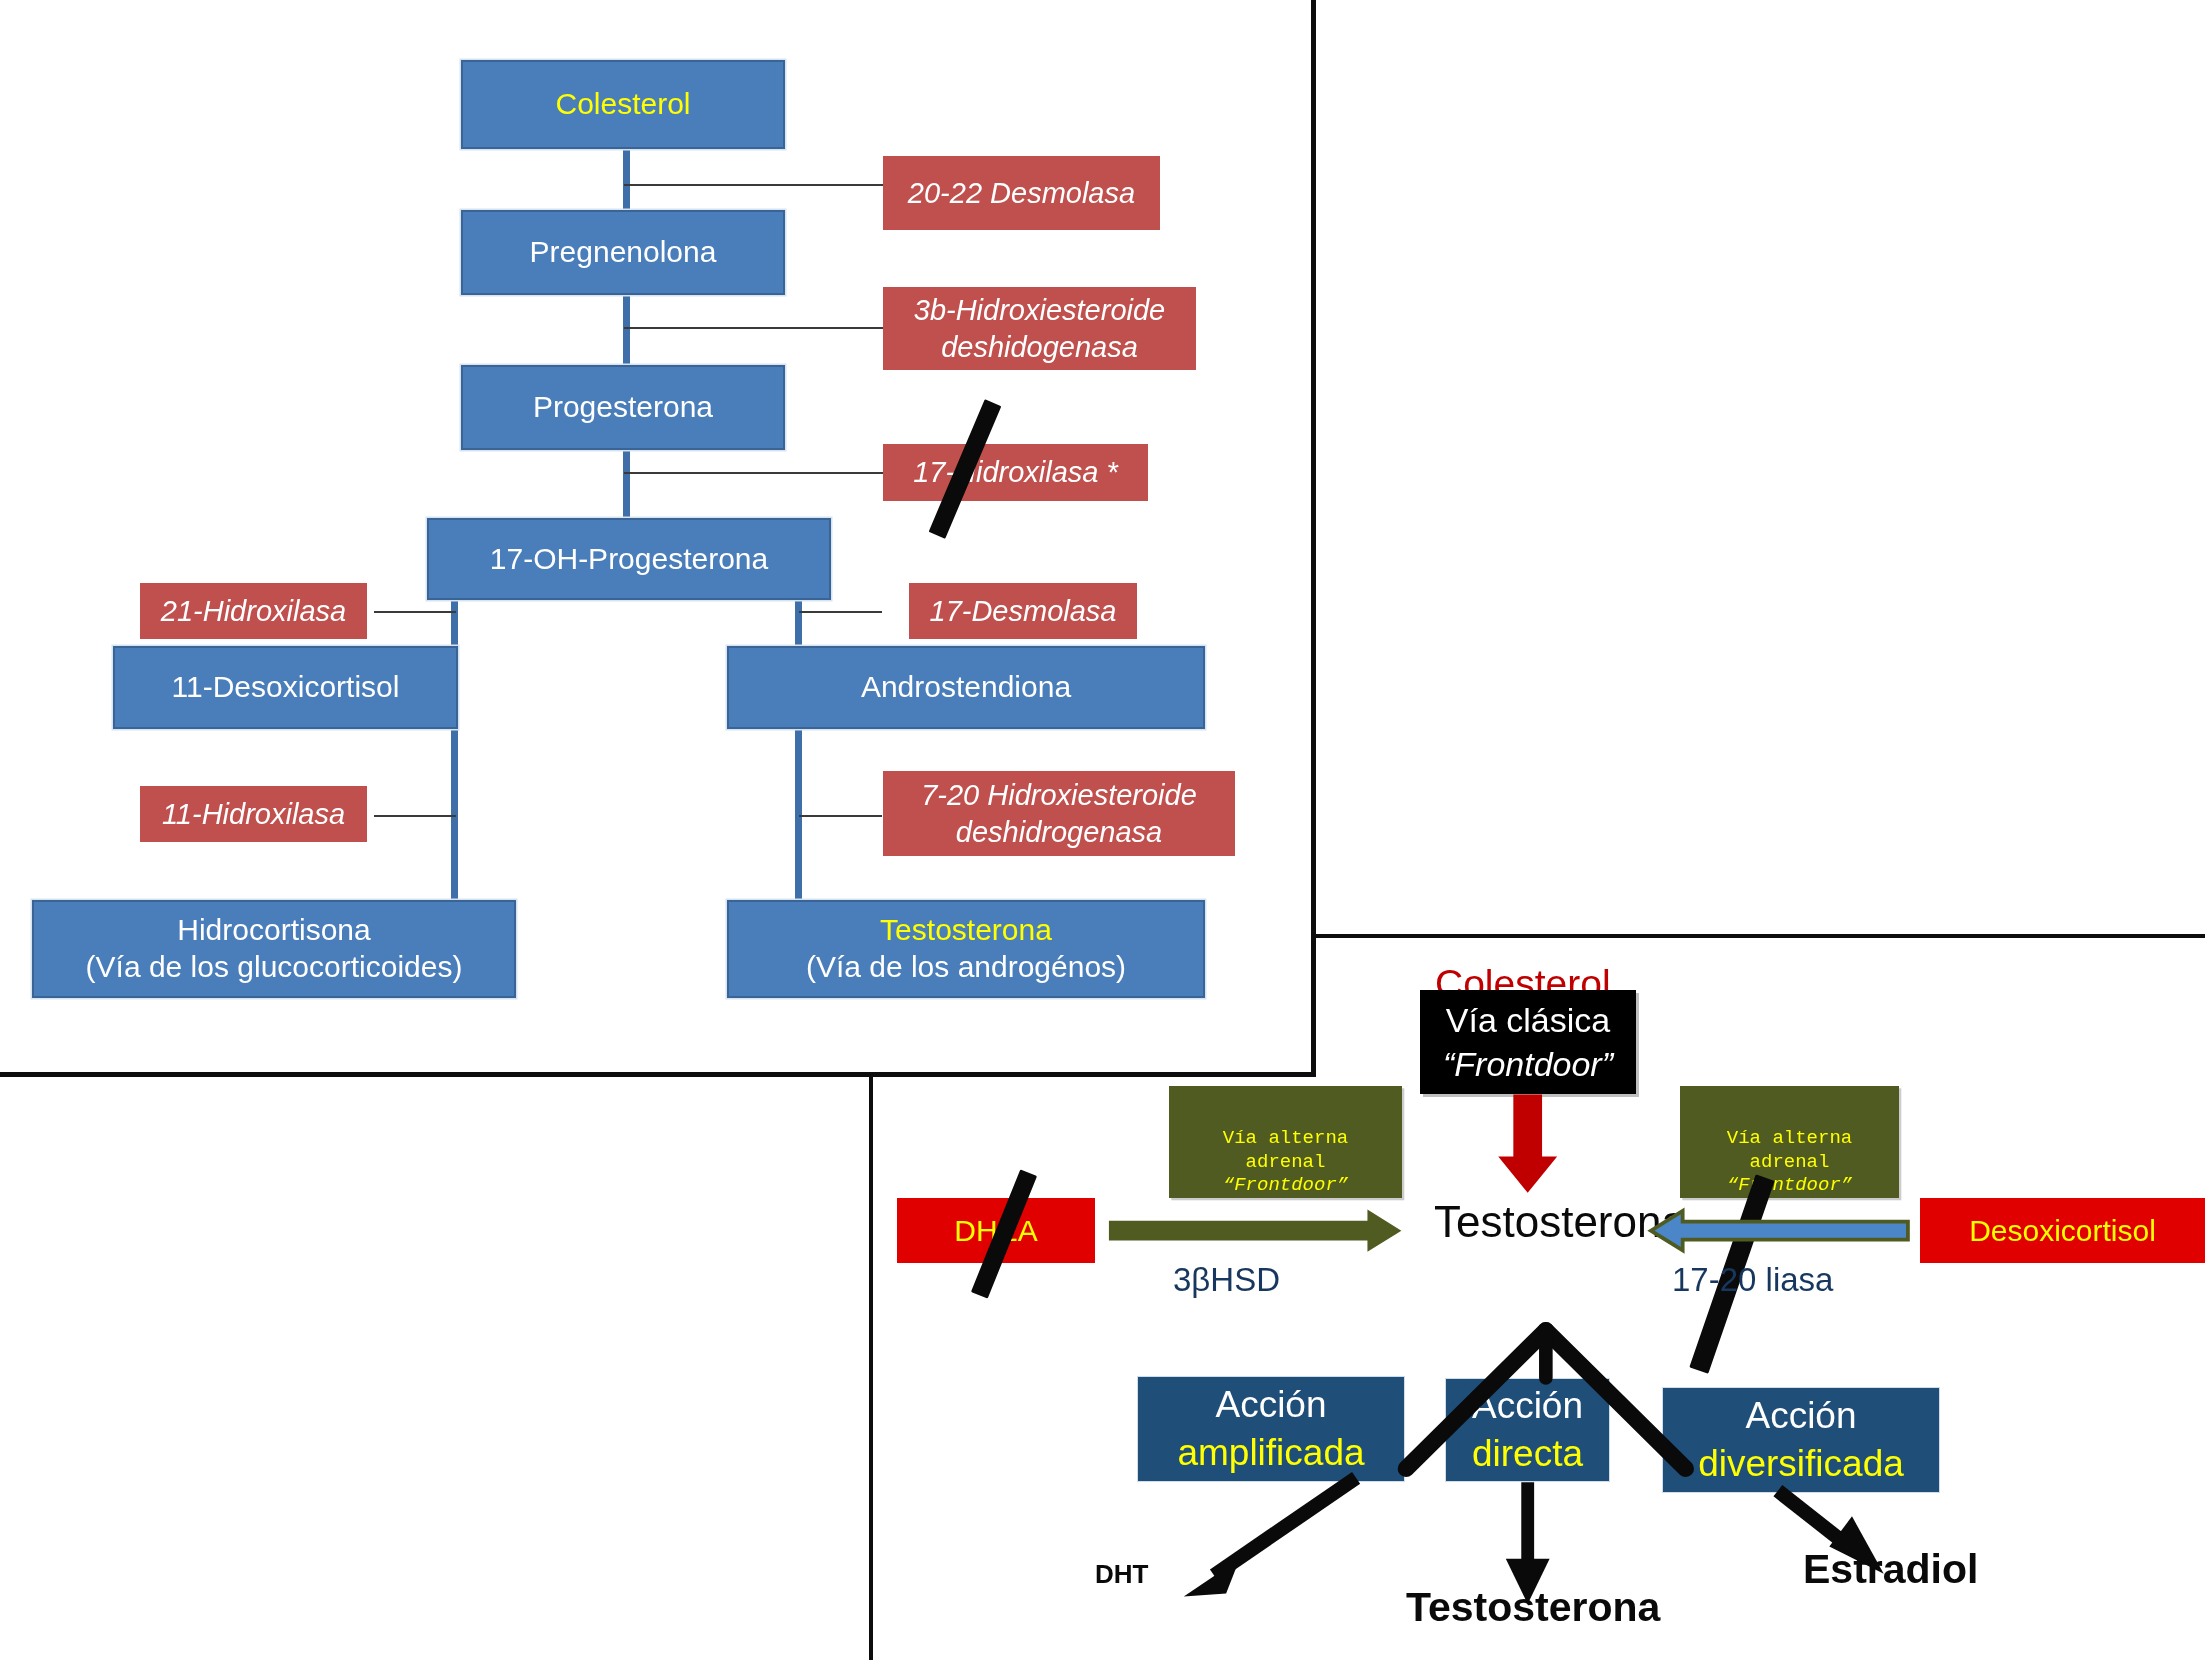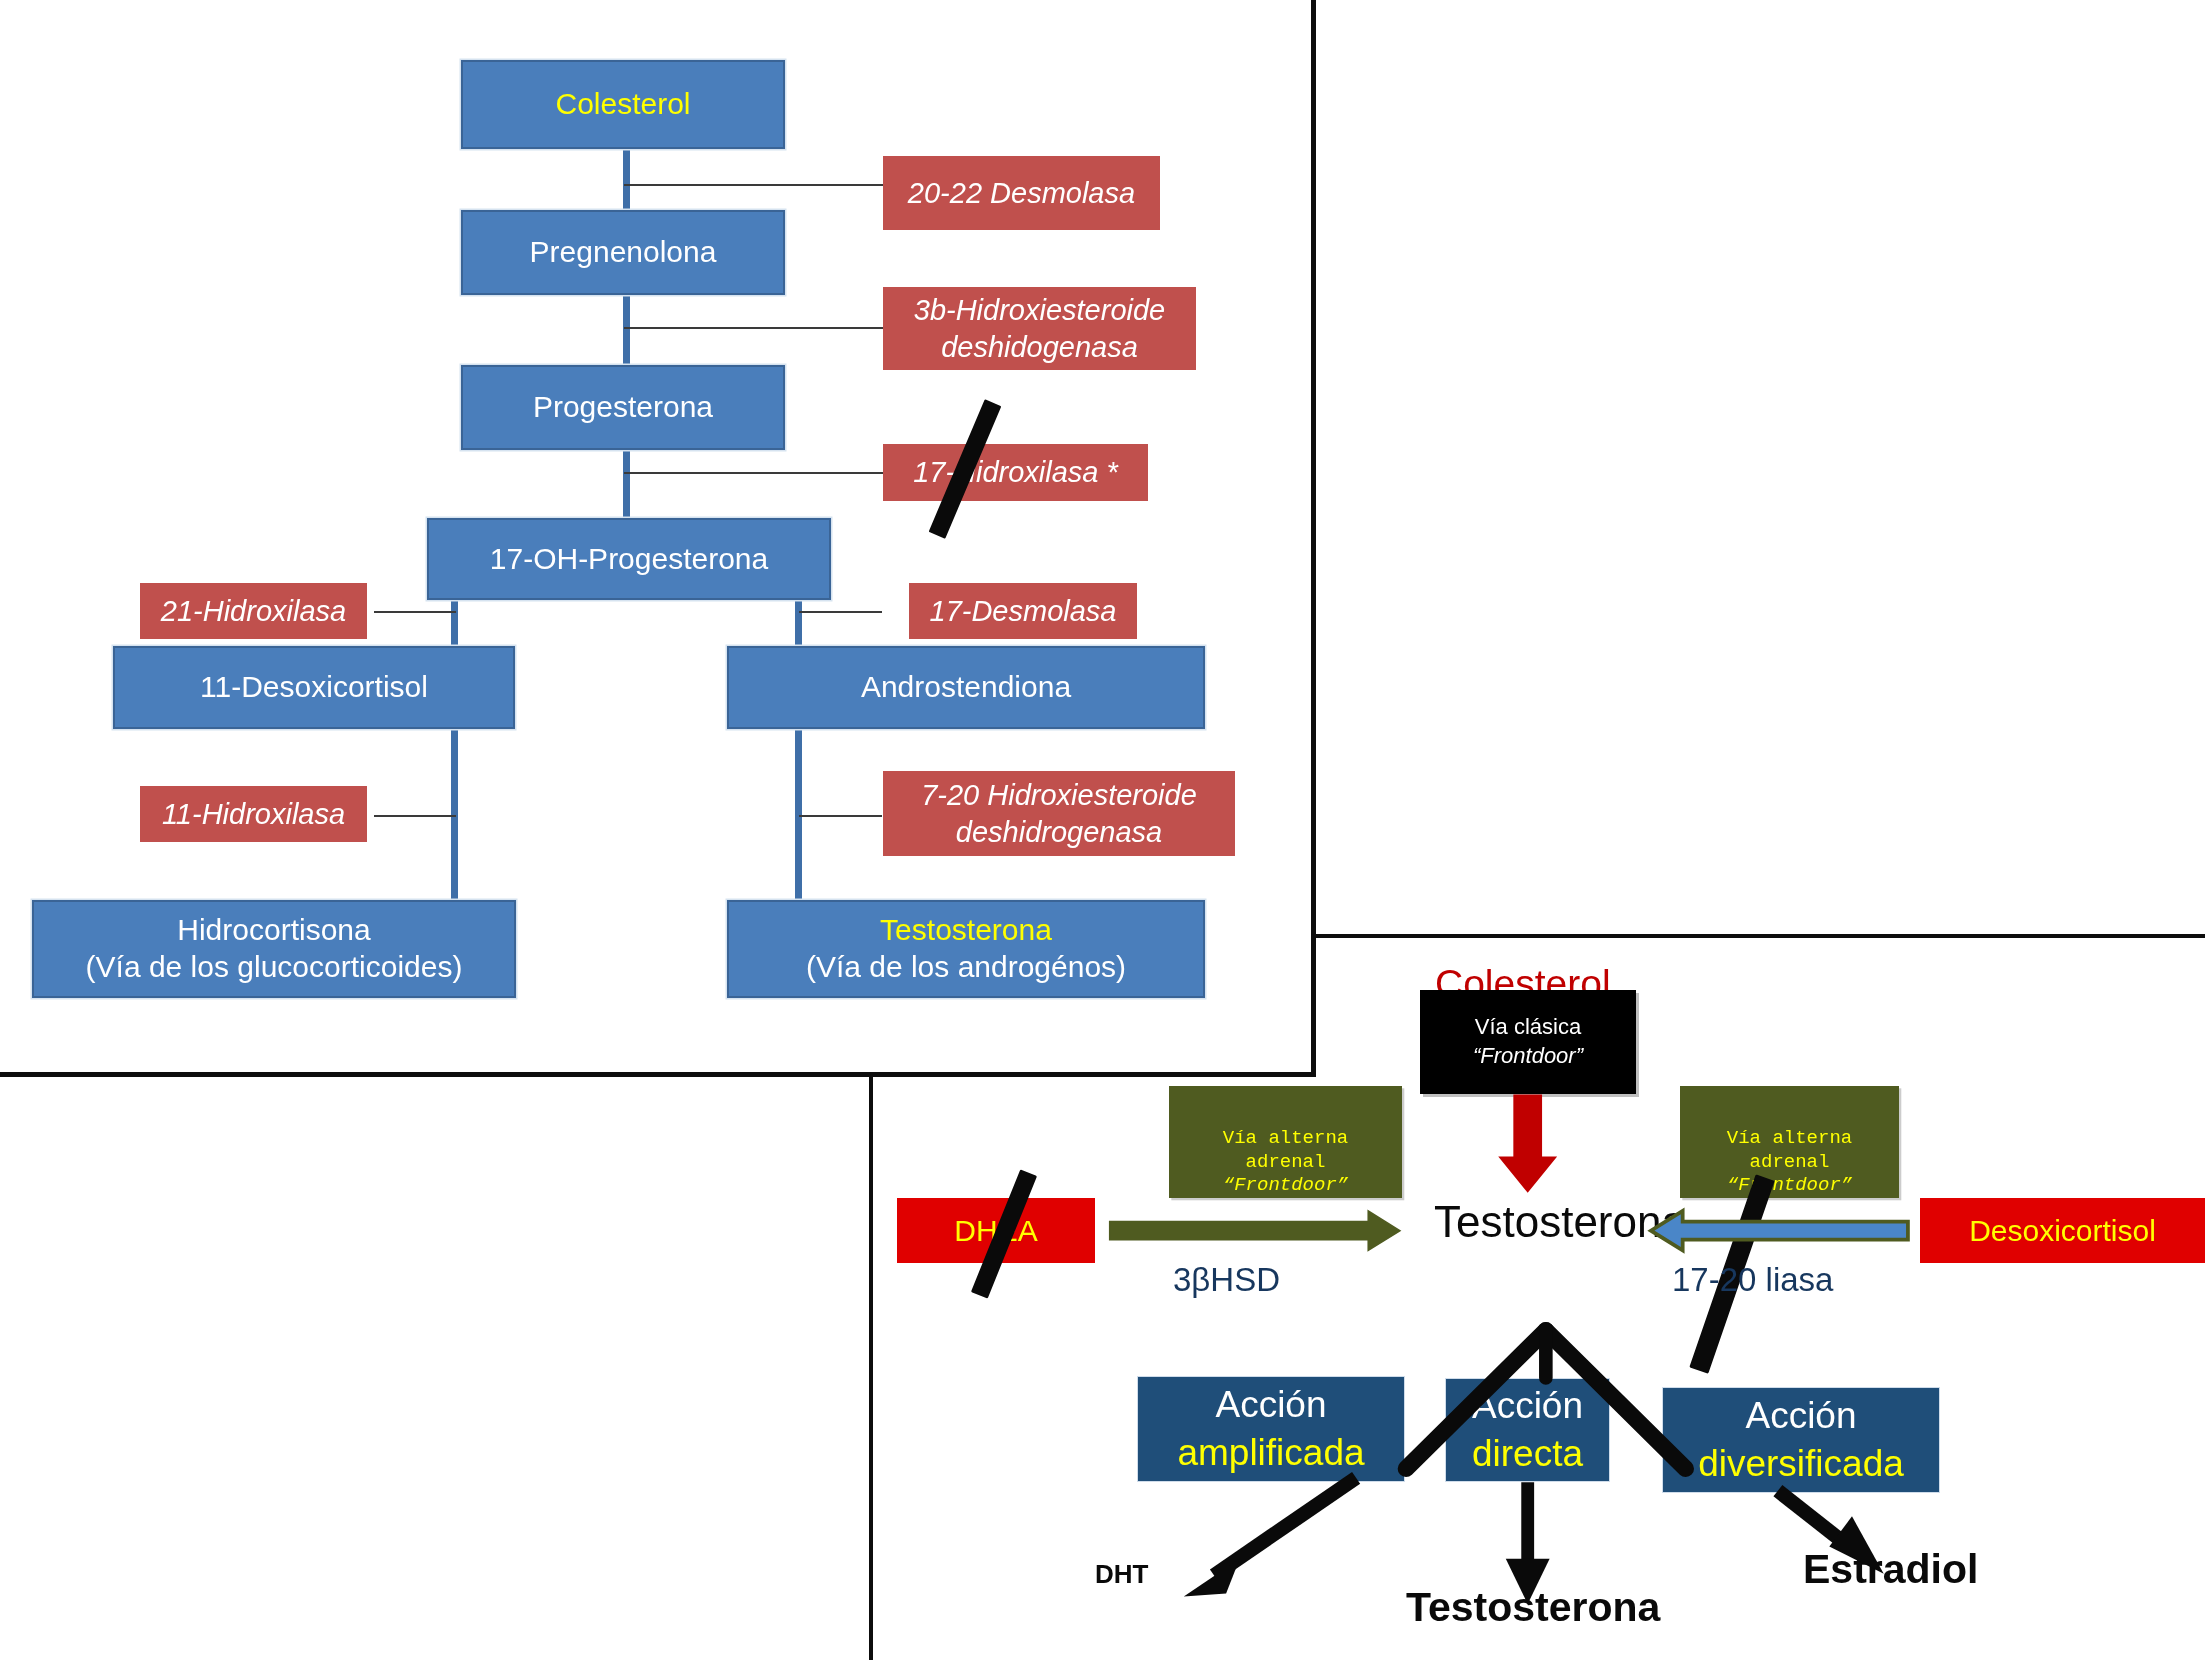--- a/index.html
+++ b/index.html
@@ -44,21 +44,21 @@
 
   
   .strike{position:absolute;background:#0a0a0a;transform-origin:center center;border-radius:1.5px;}
 
   
   .lbl{position:absolute;white-space:nowrap;}
 
   .black-box{
     position:absolute;background:#000000;color:#ffffff;
     display:flex;flex-direction:column;align-items:center;justify-content:center;
-    text-align:center;font-size:22px;line-height:1.3;
+    text-align:center;font-size:34px;line-height:1.3;
     box-shadow:3px 3px 0 rgba(0,0,0,0.25);
   }
   .black-box .it{font-style:italic;}
 
   .olive-box{
     position:absolute;background:#4f5b20;color:#ffff00;
     display:flex;flex-direction:column;align-items:center;justify-content:flex-end;
     text-align:center;font-size:19px;line-height:1.25;
     box-shadow:2.3px 2.3px 0 rgba(0,0,0,0.2);
     font-family:Liberation Mono, monospace;
@@ -129,21 +129,21 @@
   </div>
 
   <div class="blue-box" style="left:461px;top:365px;width:324px;height:85px;">
     <span>Progesterona</span>
   </div>
 
   <div class="blue-box" style="left:427px;top:518px;width:404px;height:82px;">
     <span>17-OH-Progesterona</span>
   </div>
 
-  <div class="blue-box" style="left:113px;top:646px;width:402px;height:83px;">
+  <div class="blue-box" style="left:113px;top:646px;width:345px;height:83px;">
     <span>11-Desoxicortisol</span>
   </div>
 
   <div class="blue-box" style="left:727px;top:646px;width:478px;height:83px;">
     <span>Androstendiona</span>
   </div>
 
   <div class="blue-box" style="left:32px;top:900px;width:484px;height:98px;flex-direction:column;">
     <span>Hidrocortisona</span>
     <span class="sub">(Vía de los glucocorticoides)</span>

